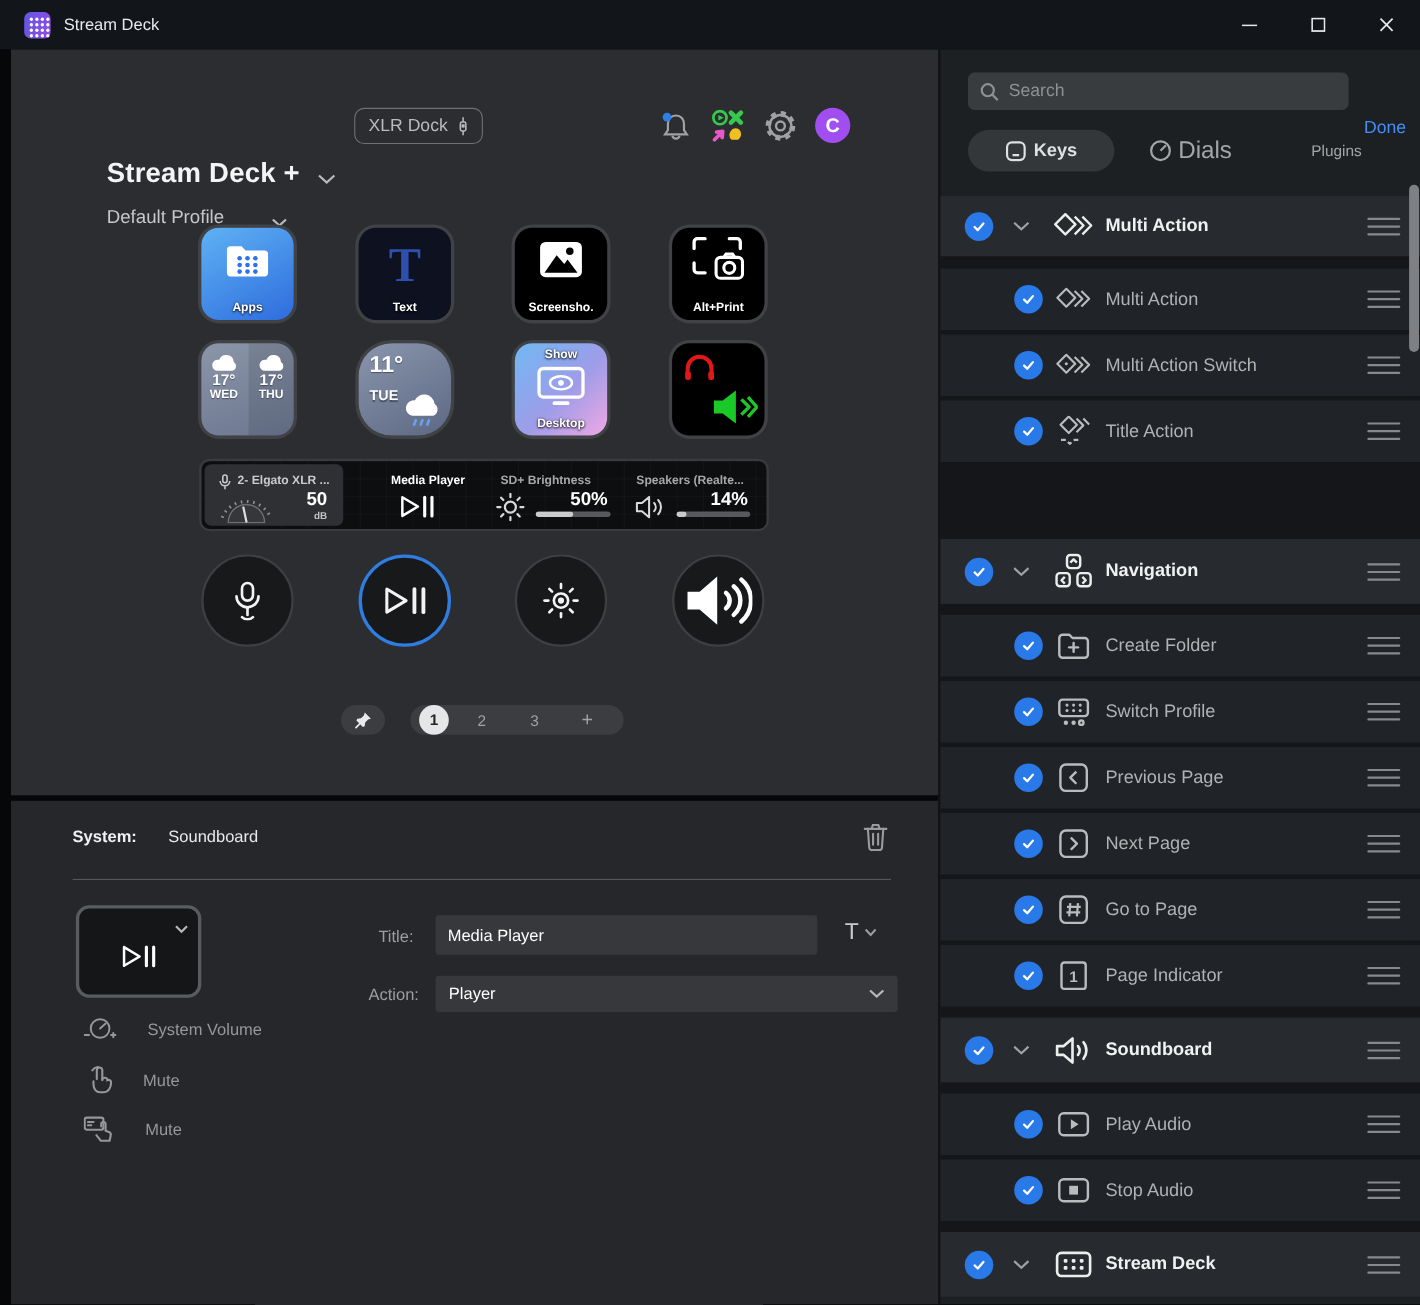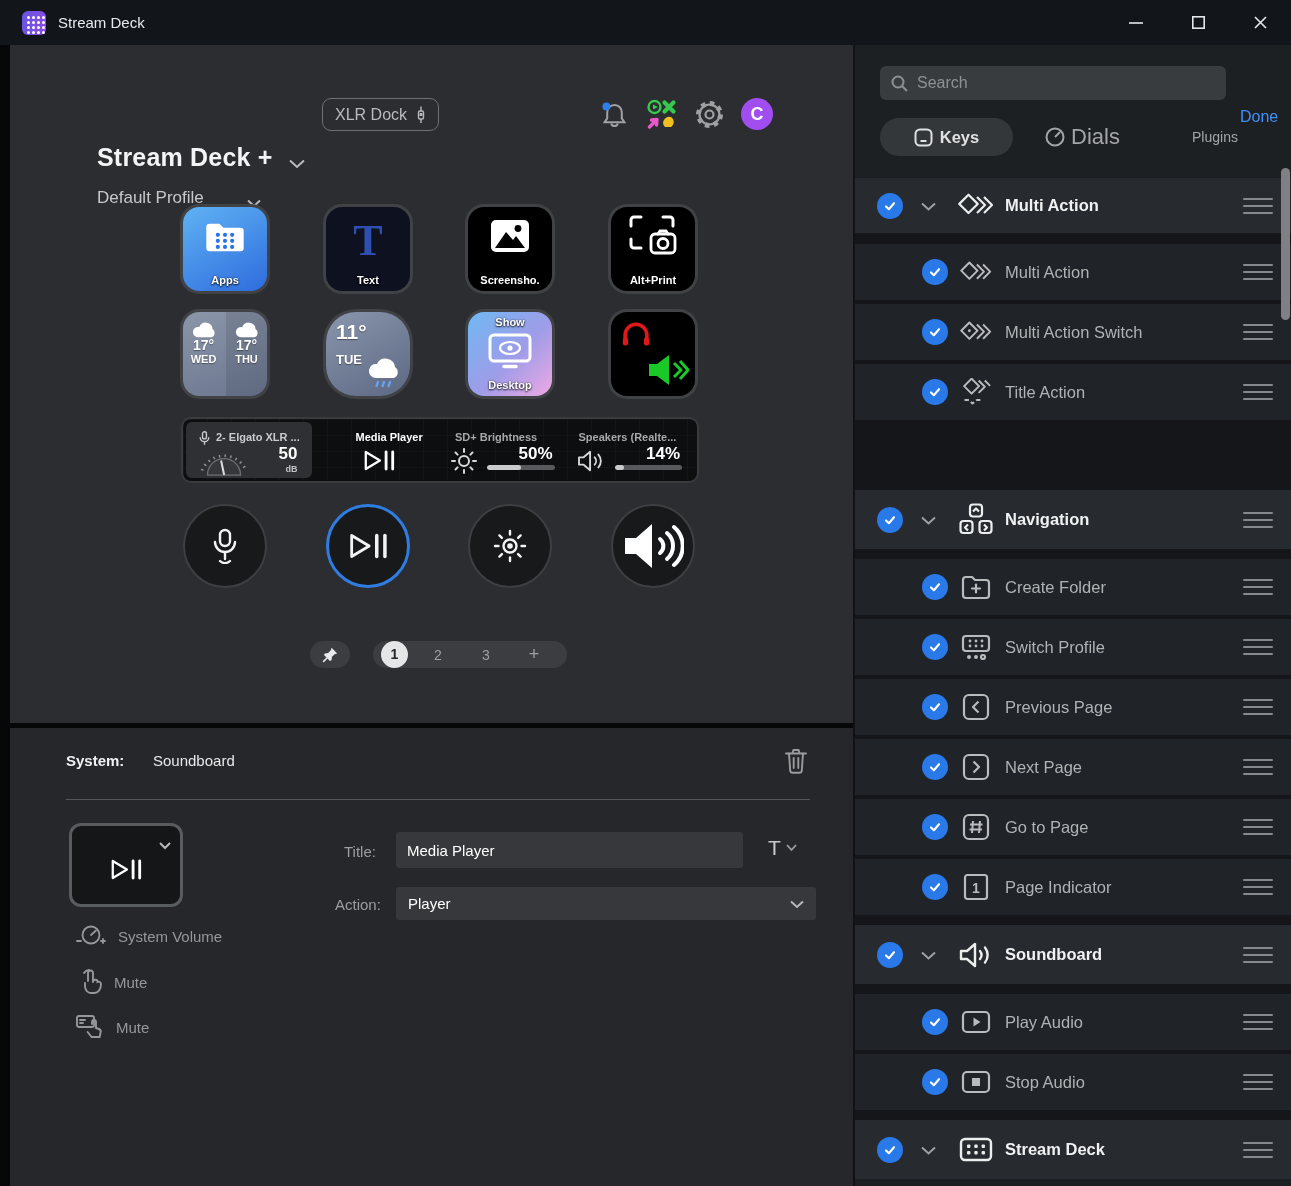--- a/index.html
+++ b/index.html
@@ -69,21 +69,21 @@
   .insp-label { color:#9d9ea0; font-size:15px; position:absolute; }
   .insp-bold { color:#f0f1f2; font-weight:bold; font-size:15px; position:absolute; }
   .insp-val { color:#e8e9ea; font-size:15px; position:absolute; }
   .divider { position:absolute; left:56px; top:71px; width:744px; height:1px; background:#54575a; }
   .preview { position:absolute; left:59px; top:95px; width:114px; height:84px; border-radius:12px; background:#141618; border:3px solid #595c5f; color:#fff; display:flex; align-items:center; justify-content:center; }
   .preview .pchev { position:absolute; right:9px; top:10px; color:#b8b9bb; }
   .tinput { position:absolute; left:386px; top:104px; width:347px; height:36px; background:#36383b; border:none; border-radius:3px; color:#fff; font-size:15px; padding:0 11px; font-family:"Liberation Sans",sans-serif; outline:none; }
   .tbtn { position:absolute; left:758px; top:108px; color:#c8c9cb; font-size:21px; display:flex; align-items:center; gap:5px; }
   .aselect { position:absolute; left:386px; top:159px; width:420px; height:33px; background:#36383b; border-radius:3px; color:#fff; font-size:15px; display:flex; align-items:center; padding:0 12px; }
   .aselect .achev { position:absolute; right:12px; color:#b8b9bb; }
-  .ilist-item { position:absolute; color:#96979a; font-size:15px; display:flex; align-items:center; gap:12px; }
+  .ilist-item { position:absolute; color:#96979a; font-size:15px; display:flex; align-items:center; gap:28px; }
   .trash { position:absolute; left:775px; top:20px; color:#9a9b9d; }
 
   
   .search { position:absolute; left:25px; top:21px; width:346px; height:34px; background:#393c3f; border-radius:6px; display:flex; align-items:center; }
   .search svg { margin-left:11px; color:#8e9092; }
   .search input { flex:1; background:transparent; border:none; outline:none; color:#dadbdc; font-size:16px; margin-left:9px; font-family:"Liberation Sans",sans-serif; }
   .search input::placeholder { color:#8e9092; }
   .done { position:absolute; left:385px; top:29px; color:#4190f7; font-size:16px;margin-top:34px; }
   .tabs { position:absolute; left:0; top:73px; width:438px; height:38px; }
   .tabkeys { position:absolute; left:25px; top:0; width:133px; height:38px; border-radius:19px; background:#34373a; display:flex; align-items:center; justify-content:center; gap:7px; color:#dfe0e1; font-size:16.5px; font-weight:bold; }

